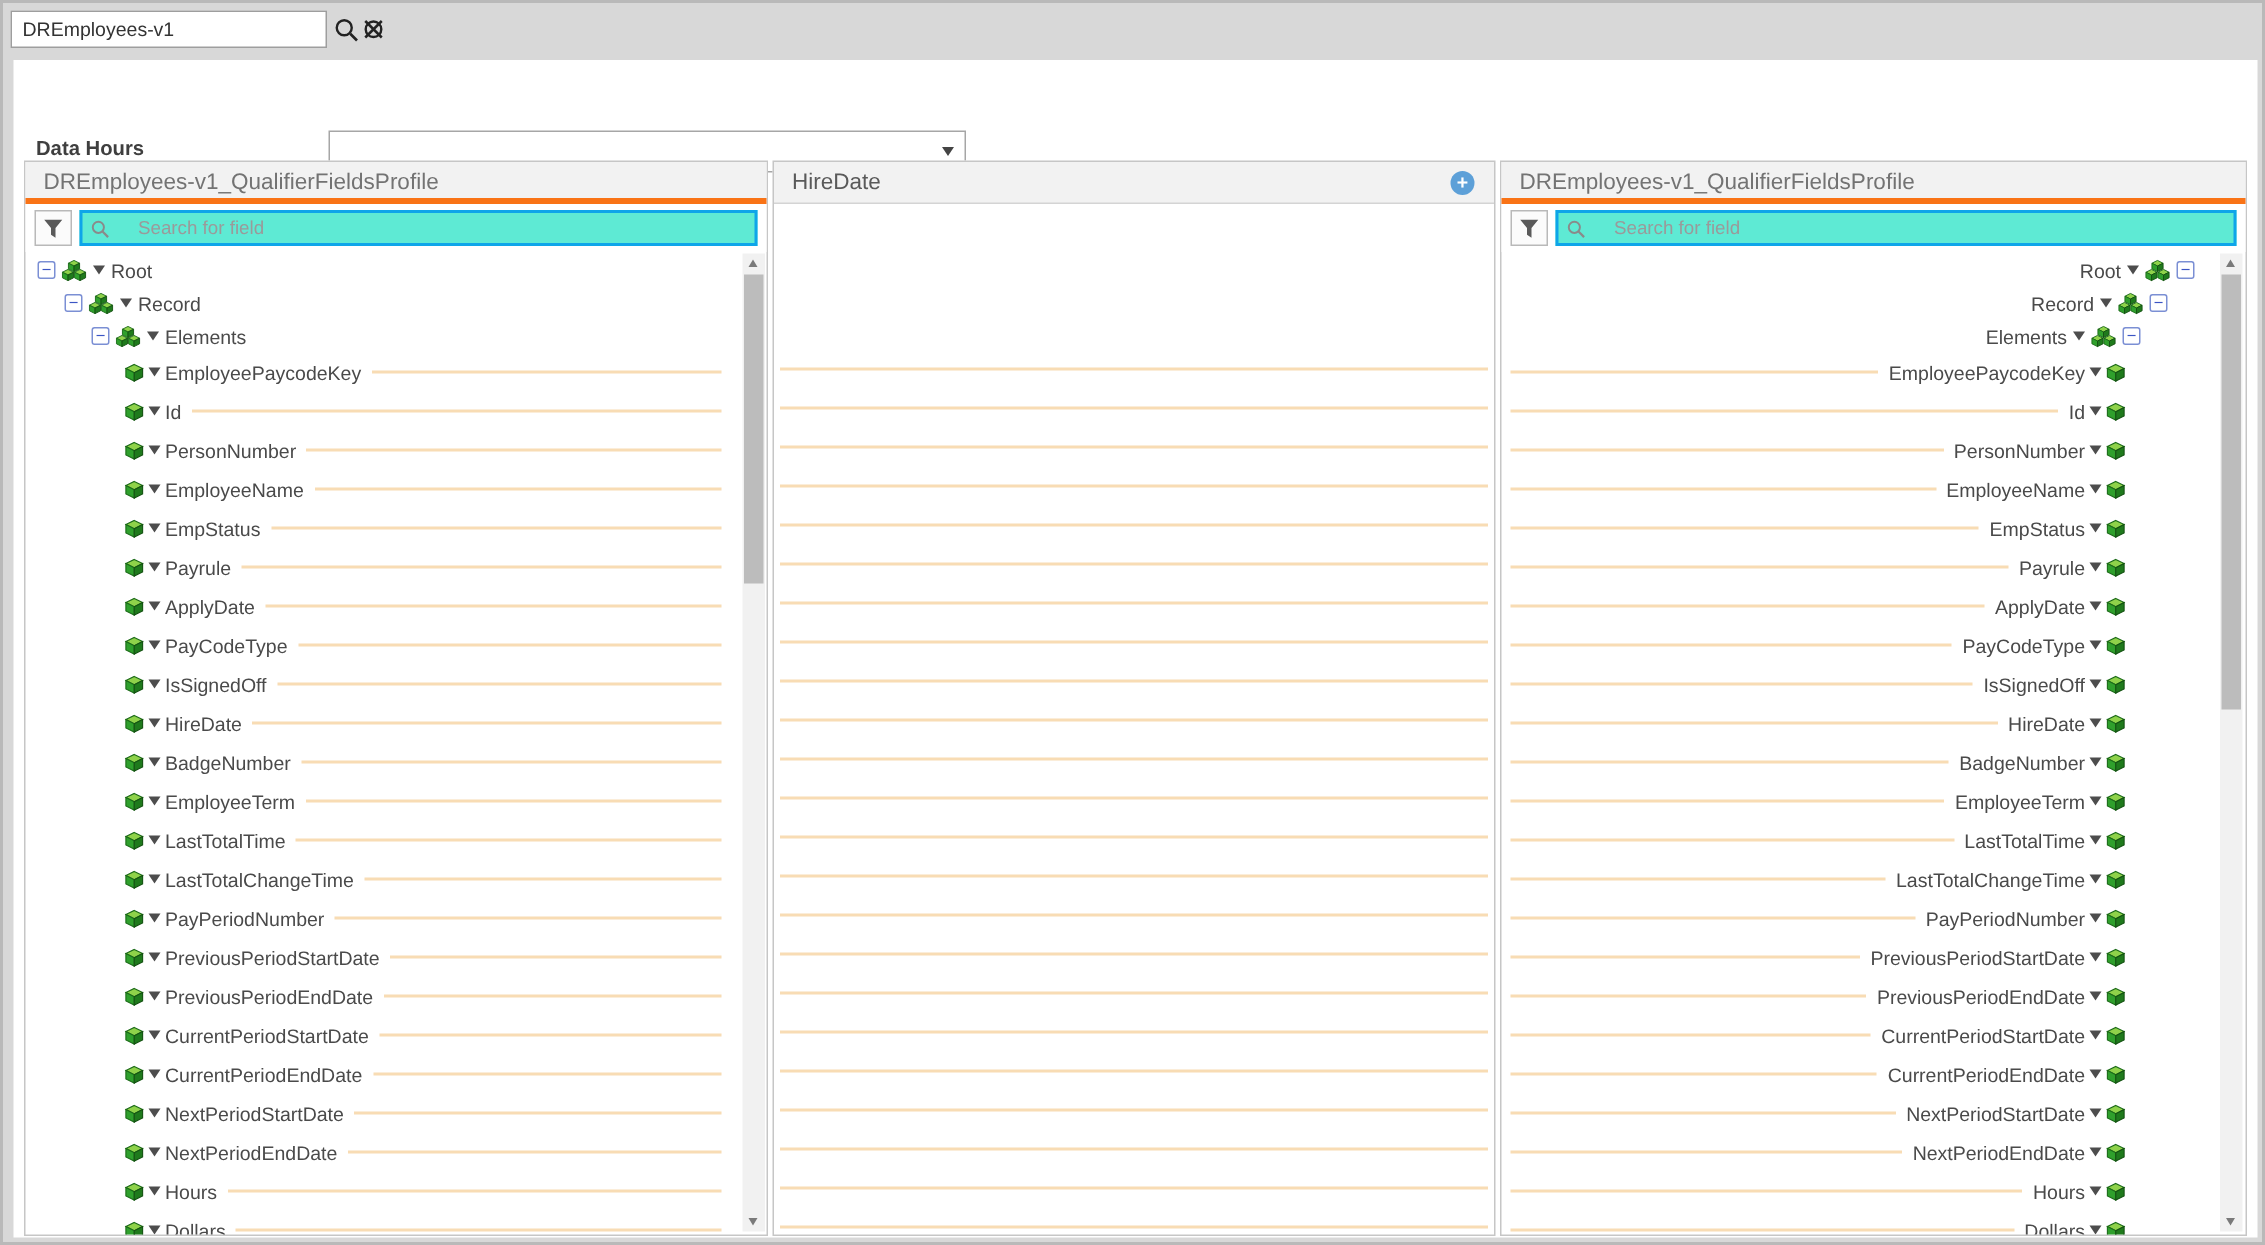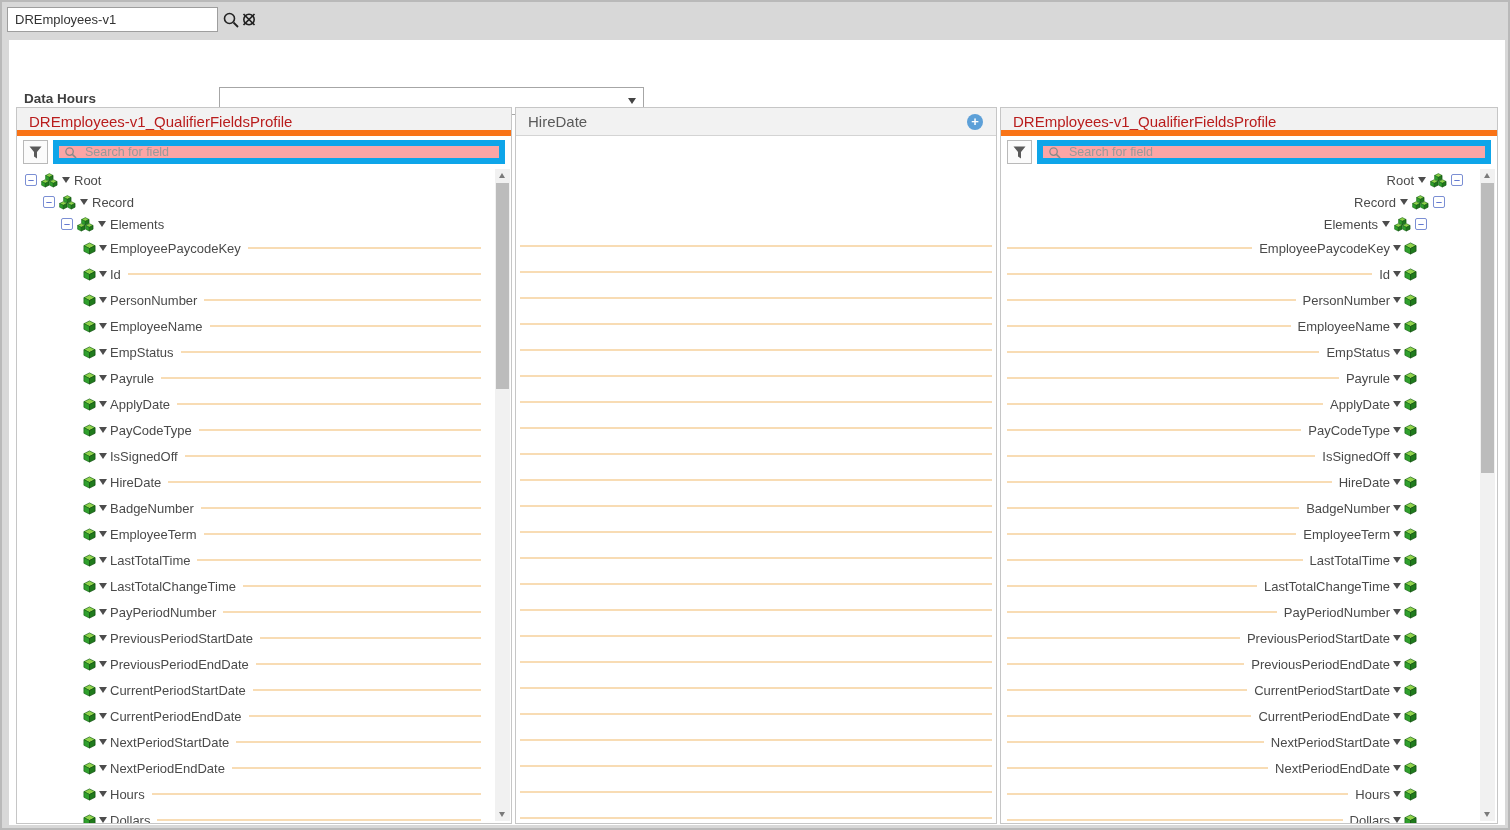--- a/index.html
+++ b/index.html
@@ -35,31 +35,31 @@
   .dm-select .sel-text { white-space:nowrap; overflow:hidden; }
   .dm-select .sel-caret { position:absolute; right:7px; top:10px; width:0; height:0;
     border-left:4px solid transparent; border-right:4px solid transparent; border-top:6px solid #444; }
   
   .panel { position:absolute; top:105px; height:717px; background:#fff; border:1px solid #c6c6c6; }
   .panel.src { left:14px;  width:496px; }
   .panel.fn  { left:513px; width:482px; }
   .panel.tgt { left:998px; width:498px; }
   .p-header { height:28px; background:#f2f2f2; line-height:27px; padding:0 12px;
     font-size:15px; white-space:nowrap; overflow:hidden; }
-  .p-header.side { color:#b91c1c; border-bottom:6px solid #f97316; }
+  .p-header.side { color:#737373; border-bottom:4px solid #f97316; }
   .p-header.mid  { color:#5a5a5a; border-bottom:1px solid #d4d4d4; position:relative; }
   .add-btn { position:absolute; right:13px; top:6px; width:16px; height:16px; border-radius:50%;
     background:#5da0d8; color:#fff; font-size:13px; font-weight:bold; line-height:15px;
     text-align:center; cursor:pointer; }
   
   .p-search { height:32px; display:flex; align-items:center; padding:0 6px; gap:5px; background:#fff; }
   .filter-btn { width:25px; height:24px; border:1px solid #b9b9b9; background:#fbfbfb;
     display:flex; align-items:center; justify-content:center; cursor:pointer; flex:0 0 auto; }
-  .search-box { flex:1; height:24px; border:6px solid #0ea5e9; background:#fca5a5;
-    display:flex; align-items:center; padding:0 5px; gap:8px; }
+  .search-box { flex:1; height:24px; border:2px solid #0ea5e9; background:#5eead4;
+    display:flex; align-items:center; padding:0 5px; gap:19px; }
   .search-box input { border:none; outline:none; flex:1; font-family:"Liberation Sans",sans-serif;
     font-size:12.5px; color:#444; background:transparent; }
   .search-box input::placeholder { color:#9a9a9a; }
   
   .tree { position:relative; height:655px; overflow:hidden; padding-top:1px; }
   .fn-body { position:relative; height:687px; overflow:hidden; }
   .trow { display:flex; align-items:center; font-size:13px; color:#4a4a4a; white-space:nowrap; }
   .trow.parent { height:22px; gap:4px; }
   .trow.leaf   { height:26px; gap:3px; }
   .lbl { flex:0 0 auto;text-align:center; }

